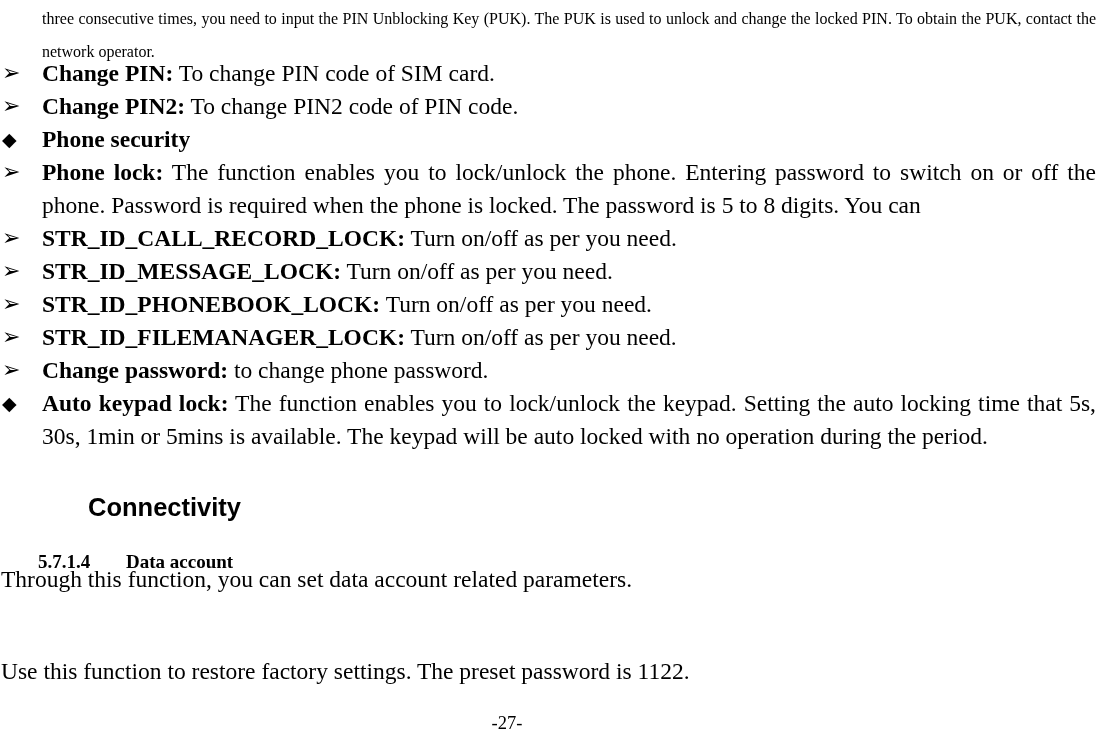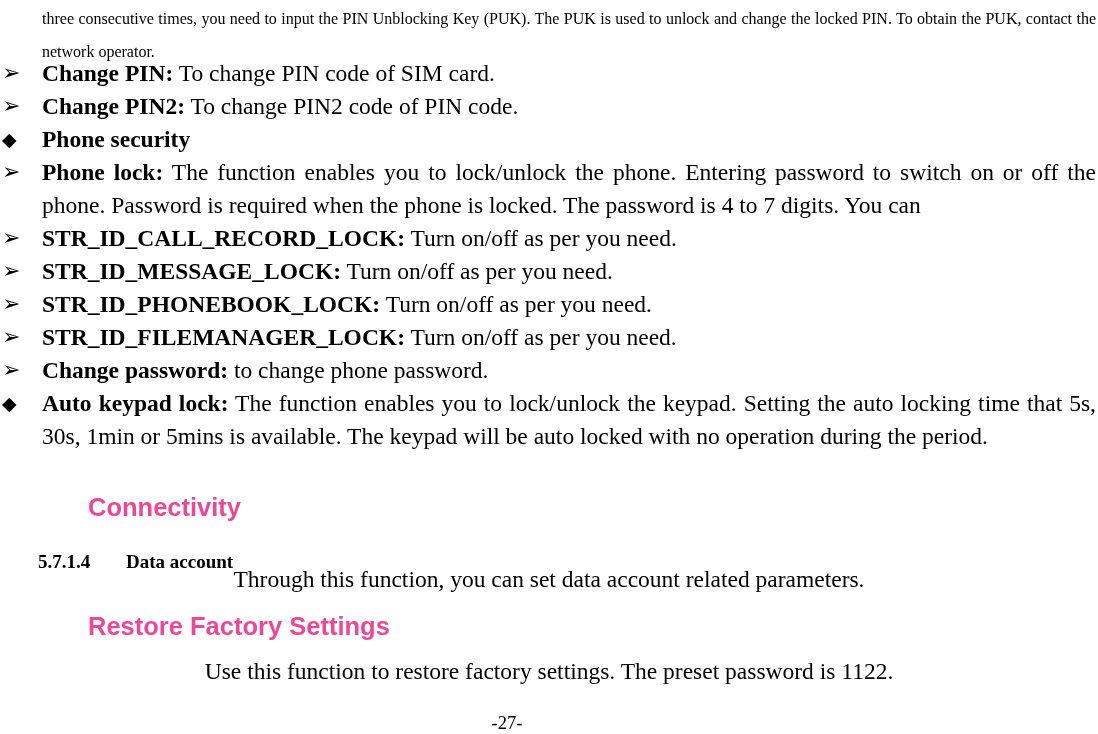--- a/index.html
+++ b/index.html
@@ -73,40 +73,40 @@
 
   
   .h-sans {
     position: absolute;
     left: 88px;
     font-family: "Liberation Sans", "DejaVu Sans", sans-serif;
     font-weight: bold;
     font-size: 25.5px;
     line-height: 30px;
     letter-spacing: 0px;
-    color: #ec4899;
+    color: #000000;
   }
   .h-num {
     position: absolute;
     left: 38px;
     font-family: "Liberation Serif", "DejaVu Serif", serif;
     font-weight: bold;
     font-size: 19px;
     line-height: 24px;
   }
   .h-num .num { display: inline-block; width: 88px; }
 
   
   .body-para {
     position: absolute;
     left: 1px;
     width: 1096px;
     font-size: 23.5px;
     line-height: 32px;
-    text-align: center;
+    text-align: left;
   }
 
   
   .footer {
     position: absolute;
     left: 0;
     top: 712px;
     width: 1014px;
     text-align: center;
     font-size: 18.5px;
@@ -141,21 +141,21 @@
   <div class="li" style="top:123px;">
     <span class="bullet diamond">◆</span>
     <div class="body one-line">
       <b>Phone security</b><span></span>
     </div>
   </div>
 
   <div class="li" style="top:156px;">
     <span class="bullet">➢</span>
     <div class="body">
-      <b>Phone lock:</b><span> The function enables you to lock/unlock the phone. Entering password to switch on or off the phone. Password is required when the phone is locked. The password is 4 to 7 digits. You can</span>
+      <b>Phone lock:</b><span> The function enables you to lock/unlock the phone. Entering password to switch on or off the phone. Password is required when the phone is locked. The password is 5 to 8 digits. You can</span>
     </div>
   </div>
 
   <div class="li" style="top:222px;">
     <span class="bullet">➢</span>
     <div class="body one-line">
       <b>STR_ID_CALL_RECORD_LOCK:</b><span> Turn on/off as per you need.</span>
     </div>
   </div>
 
@@ -195,19 +195,18 @@
   </div>
 
   <div class="h-sans" style="top:492px;">Connectivity</div>
 
   <div class="h-num" style="top:538px;margin-top:12px;">
     <span class="num">5.7.1.4</span><span>Data account</span>
   </div>
 
   <div class="body-para" style="top:563px;">Through this function, you can set data account related parameters.</div>
 
-  <div class="h-sans" style="top:611px;">Restore Factory Settings</div>
 
   <div class="body-para" style="top:655px;">Use this function to restore factory settings. The preset password is 1122.</div>
 
   <div class="footer">-27-</div>
 
 </div>
 
 </body></html>

